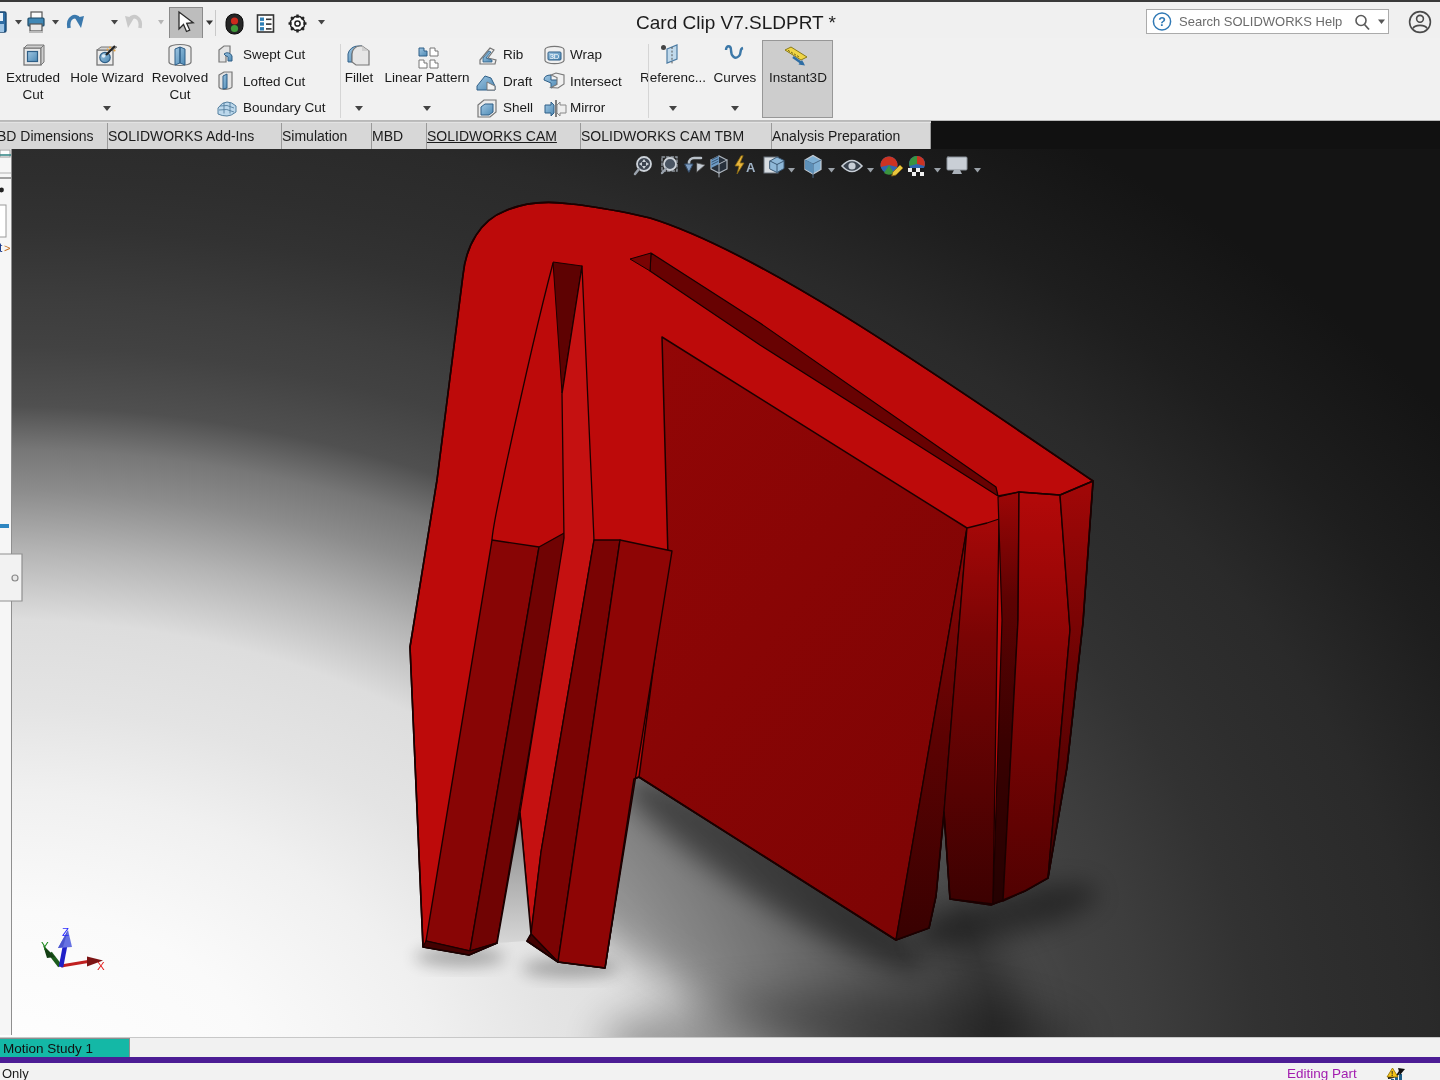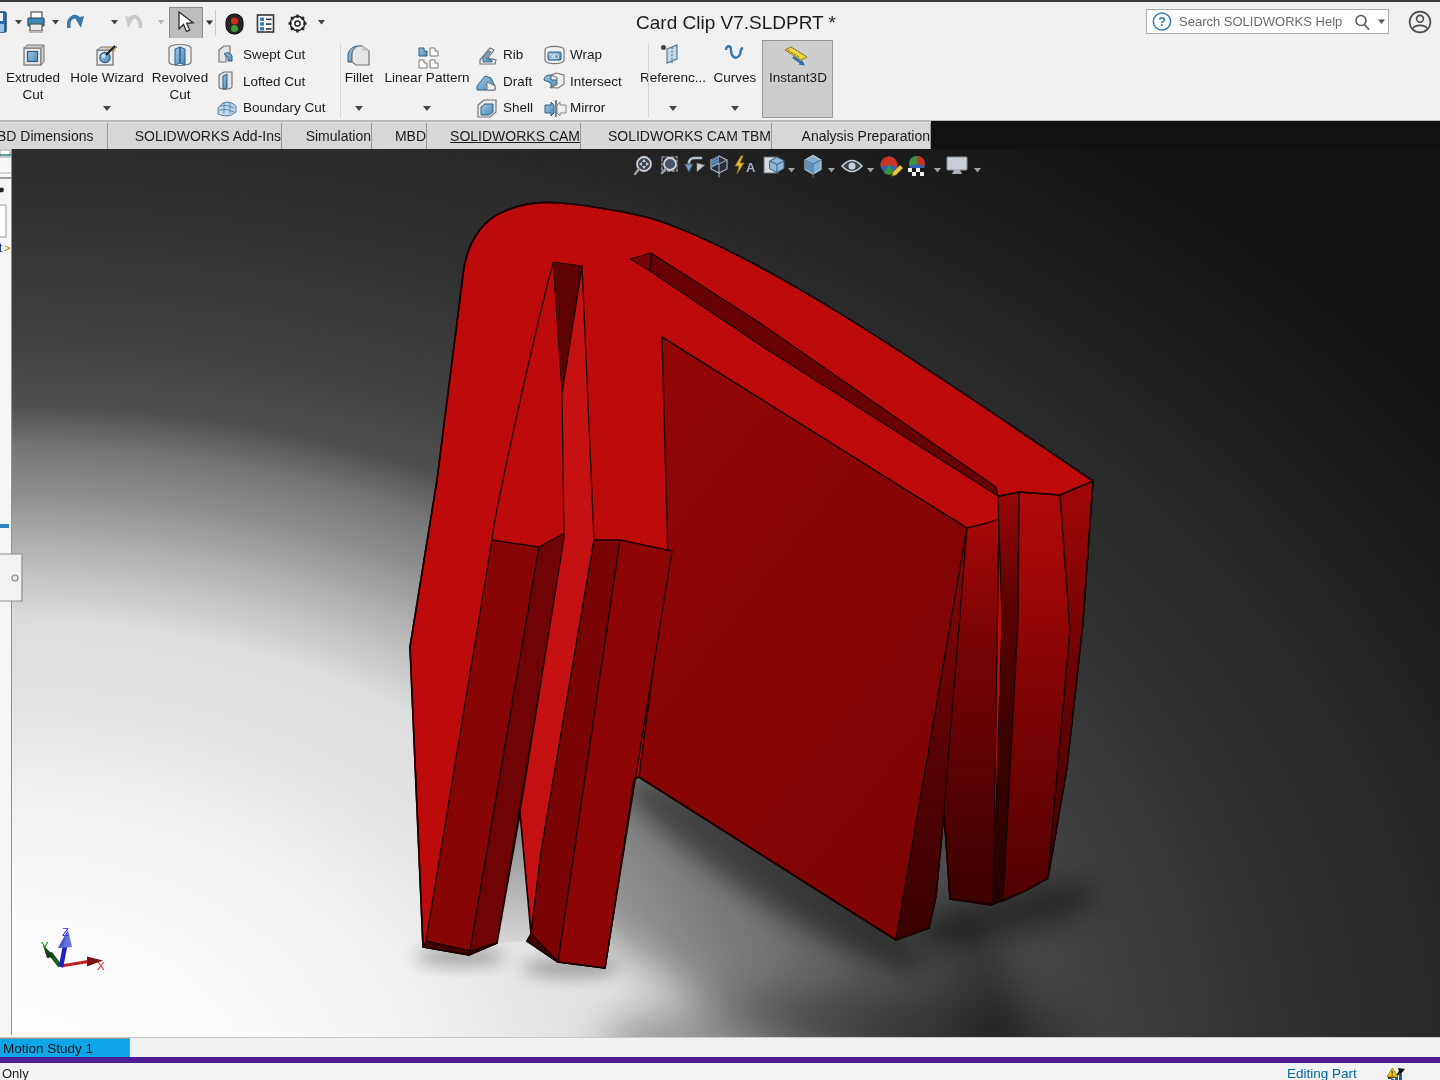--- a/index.html
+++ b/index.html
@@ -1,21 +1,21 @@
 <!DOCTYPE html>
 <html><head>
 <meta charset="utf-8">
 <style>
   html,body{margin:0;padding:0;width:1440px;height:1080px;overflow:hidden;
     font-family:"Liberation Sans",sans-serif;background:#f0f0f0;}
   .abs{position:absolute;}
   #titlebar{position:absolute;left:0;top:0;width:1440px;height:38px;background:#f0f0f0;border-top:2px solid #3a3a3a;box-sizing:border-box;}
   #ribbon{position:absolute;left:0;top:38px;width:1440px;height:83px;background:#f1f1f1;border-bottom:1px solid #b9b9b9;box-sizing:border-box;}
   #tabrow{position:absolute;left:0;top:121px;width:1440px;height:28px;background:#111111;}
-  .tab{position:absolute;top:2px;height:26px;background:#d7d7d7;border-right:1px solid #9a9a9a;color:#1c1c1c;font-size:14px;line-height:26px;text-align:right;}
+  .tab{position:absolute;top:2px;height:26px;background:#d7d7d7;border-right:1px solid #9a9a9a;color:#1c1c1c;font-size:14px;line-height:26px;text-align:left;}
   #viewport{position:absolute;left:0;top:149px;width:1440px;height:888px;}
   #leftsliver{position:absolute;left:0;top:149px;width:11px;height:886px;background:#f6f6f6;border-right:1px solid #8f8f8f;box-sizing:content-box;}
   #motionrow{position:absolute;left:0;top:1037px;width:1440px;height:20px;background:#f1f1f1;border-top:1px solid #c8c8c8;box-sizing:border-box;}
   #statusbar{position:absolute;left:0;top:1057px;width:1440px;height:23px;background:#f2f2f2;border-top:6px solid #4c1d95;box-sizing:border-box;}
   .vsep{position:absolute;top:6px;width:1px;height:74px;background:#d5d5d5;}
 </style>
 </head>
 <body>
 <div id="titlebar">
 <svg class="abs" style="left:0;top:2px" width="660" height="36" viewBox="0 0 660 36">
@@ -497,25 +497,25 @@
   <rect x="-4" y="56" width="10" height="32" fill="#fff" stroke="#9a9a9a"></rect>
   <text x="-1" y="103" font-size="12" fill="#1a3a8a" font-family="Liberation Sans">t</text>
   <text x="4" y="103" font-size="11" fill="#c06a1a" font-family="Liberation Sans">&gt;</text>
   <rect x="0" y="375" width="9" height="4" fill="#2e86c1"></rect>
   <path d="M0 405 L22 405 L22 452 L0 452" fill="#f2f2f2" stroke="#8f8f8f" stroke-width="1.2"></path>
   <rect x="0" y="406" width="11" height="45" fill="#f2f2f2"></rect>
   <circle cx="15" cy="429" r="3" fill="#e8e8e8" stroke="#8a8a8a" stroke-width="1.2"></circle>
  </svg>
 </div>
 <div id="motionrow">
- <div style="position:absolute;left:0;top:0;width:130px;height:19px;background:#0ea5e9;border-right:1px solid #8f8f8f;border-top:1px solid #8f8f8f;box-sizing:border-box;font-size:13.5px;color:#111;line-height:19px;padding-left:3px;">Motion Study 1</div>
+ <div style="position:absolute;left:0;top:0;width:130px;height:19px;background:#14b8a6;border-right:1px solid #8f8f8f;border-top:1px solid #8f8f8f;box-sizing:border-box;font-size:13.5px;color:#111;line-height:19px;padding-left:3px;">Motion Study 1</div>
 </div>
 <div id="statusbar">
  <div style="position:absolute;left:2px;top:3px;font-size:13px;color:#1a1a1a;">Only</div>
- <div style="position:absolute;left:1287px;top:3px;font-size:13.5px;color:#0369a1;">Editing Part</div>
+ <div style="position:absolute;left:1287px;top:3px;font-size:13.5px;color:#a21caf;">Editing Part</div>
  <svg style="position:absolute;left:1386px;top:4px" width="22" height="17" viewBox="0 0 22 17">
    <g fill="#1e5f8a">
         <rect x="1" y="13" width="3" height="3"></rect>
         <rect x="5" y="12" width="3" height="4"></rect>
         <rect x="9" y="10" width="3" height="6"></rect>
         <rect x="13" y="7" width="3" height="9"></rect>
       </g>
    <path d="M2 11 C6 11 12 9 14 4" fill="none" stroke="#111" stroke-width="2"></path>
    <path d="M12 1 L19 2 L14 8 Z" fill="#111"></path>
    <path d="M6.5 1 L12 10 L1 10 Z" fill="#f5c518" stroke="#8a6a00" stroke-width="0.8"></path>

